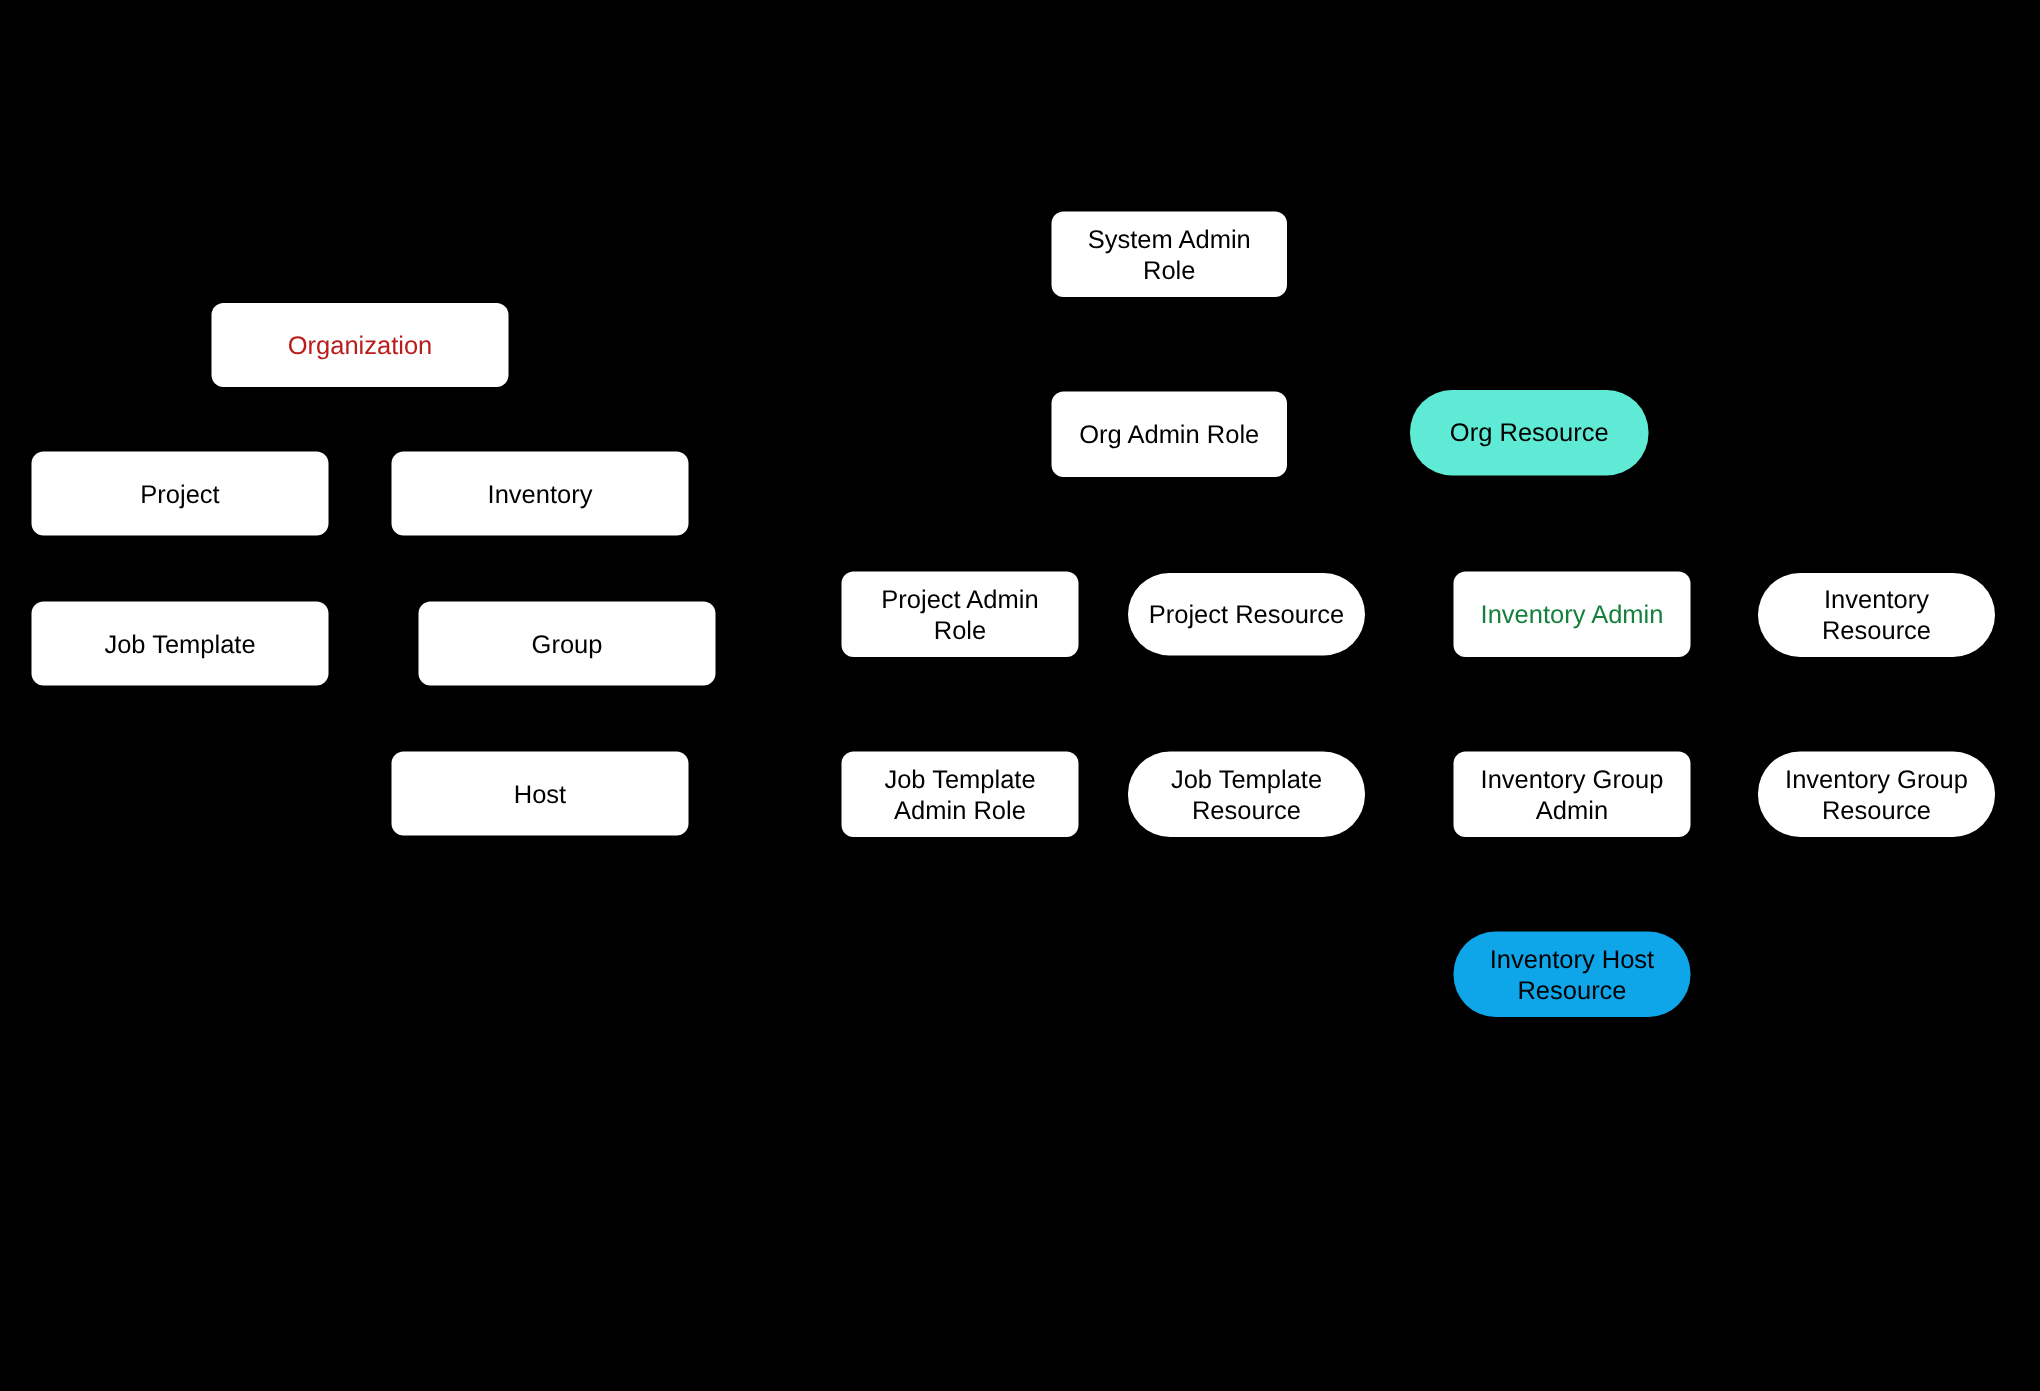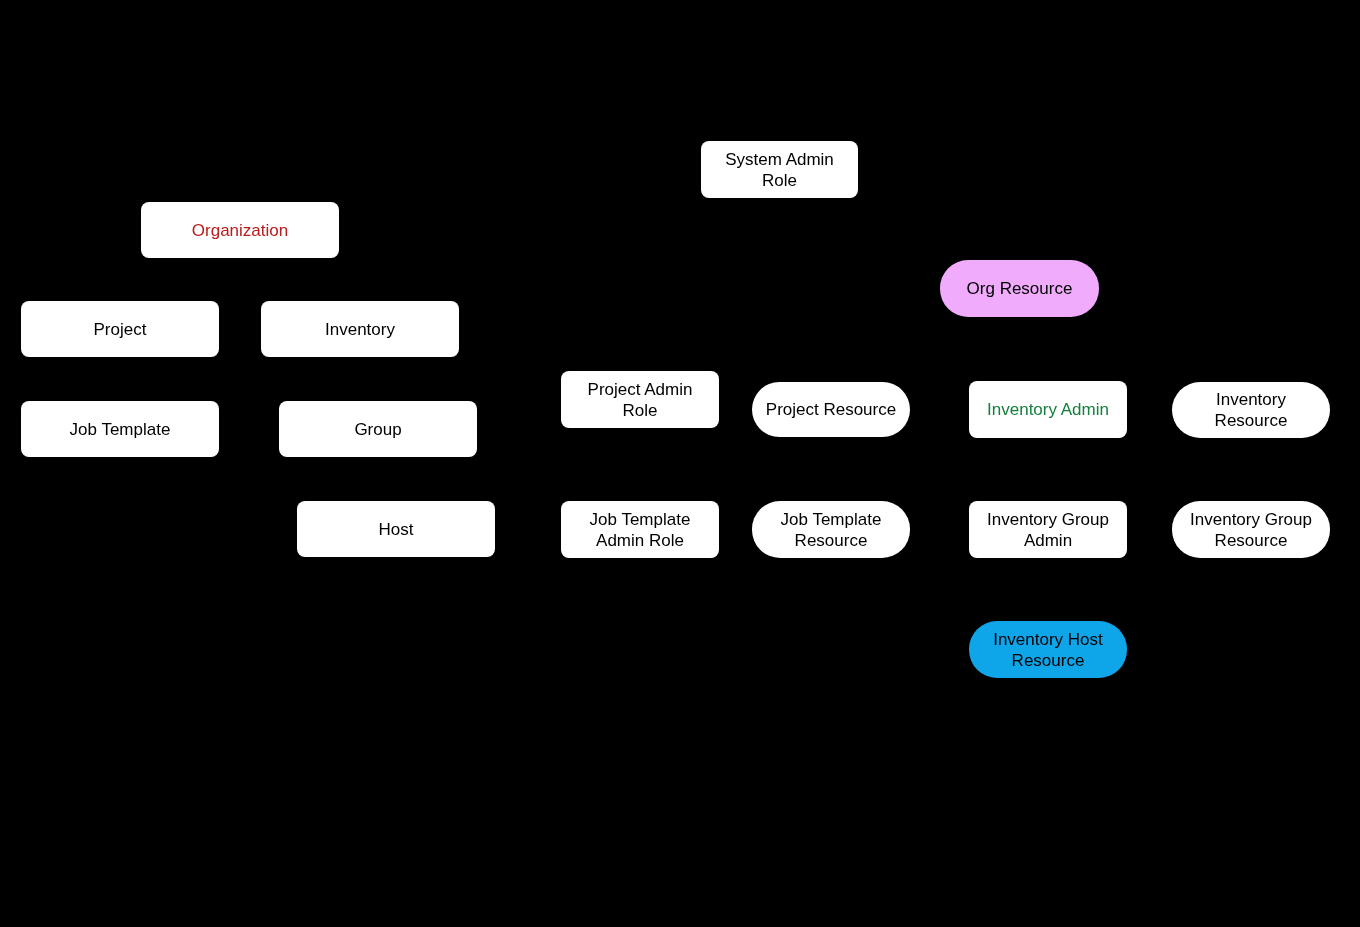--- a/index.html
+++ b/index.html
@@ -35,25 +35,26 @@
 </style>
 </head>
 <body style="background: rgb(0, 0, 0);">
 
 <div class="canvas" style="width: 1360px; height: 927px; background: rgb(0, 0, 0);">
   <div class="node rect" style="left: 141px; top: 202px; width: 198px; height: 56px; background: rgb(255, 255, 255); color: #b91c1c;">Organization</div>
   <div class="node rect" style="left: 21px; top: 301px; width: 198px; height: 56px; background: rgb(255, 255, 255); color: rgb(0, 0, 0);">Project</div>
   <div class="node rect" style="left: 261px; top: 301px; width: 198px; height: 56px; background: rgb(255, 255, 255); color: rgb(0, 0, 0);">Inventory</div>
   <div class="node rect" style="left: 21px; top: 401px; width: 198px; height: 56px; background: rgb(255, 255, 255); color: rgb(0, 0, 0);">Job Template</div>
   <div class="node rect" style="left: 261px; top: 401px; width: 198px; height: 56px; background: rgb(255, 255, 255); color: rgb(0, 0, 0); margin-left: 18px;">Group</div>
-  <div class="node rect" style="left: 261px; top: 501px; width: 198px; height: 56px; background: rgb(255, 255, 255); color: rgb(0, 0, 0); margin-left: 36px;">Host</div>
+  <div class="node rect" style="left: 261px; top: 501px; width: 198px; height: 56px; background: rgb(255, 255, 255); color: rgb(0, 0, 0);">Host</div>
   <div class="node rect" style="left: 701px; top: 141px; width: 157px; height: 57px; background: rgb(255, 255, 255); color: rgb(0, 0, 0);">System Admin
 Role</div>
-  <div class="node stadium" style="left: 940px; top: 260px; width: 159px; height: 57px; background: #f0abfc; color: rgb(0, 0, 0);">Org Resource</div>
-  <div class="node rect" style="left: 561px; top: 371px; width: 158px; height: 57px; background: rgb(255, 255, 255); color: rgb(0, 0, 0);">Project Admin
+  <div class="node rect" style="left: 701px; top: 261px; width: 157px; height: 57px; background: rgb(255, 255, 255); color: rgb(0, 0, 0);">Org Admin Role</div>
+  <div class="node stadium" style="left: 940px; top: 260px; width: 159px; height: 57px; background: #5eead4; color: rgb(0, 0, 0);">Org Resource</div>
+  <div class="node rect" style="left: 561px; top: 381px; width: 158px; height: 57px; background: rgb(255, 255, 255); color: rgb(0, 0, 0);">Project Admin
 Role</div>
   <div class="node stadium" style="left: 752px; top: 382px; width: 158px; height: 55px; background: rgb(255, 255, 255); color: rgb(0, 0, 0);">Project Resource</div>
   <div class="node rect" style="left: 969px; top: 381px; width: 158px; height: 57px; background: rgb(255, 255, 255); color: #15803d;">Inventory Admin</div>
   <div class="node stadium" style="left: 1172px; top: 382px; width: 158px; height: 56px; background: rgb(255, 255, 255); color: rgb(0, 0, 0);">Inventory
 Resource</div>
   <div class="node rect" style="left: 561px; top: 501px; width: 158px; height: 57px; background: rgb(255, 255, 255); color: rgb(0, 0, 0);">Job Template
 Admin Role</div>
   <div class="node stadium" style="left: 752px; top: 501px; width: 158px; height: 57px; background: rgb(255, 255, 255); color: rgb(0, 0, 0);">Job Template
 Resource</div>
   <div class="node rect" style="left: 969px; top: 501px; width: 158px; height: 57px; background: rgb(255, 255, 255); color: rgb(0, 0, 0);">Inventory Group

